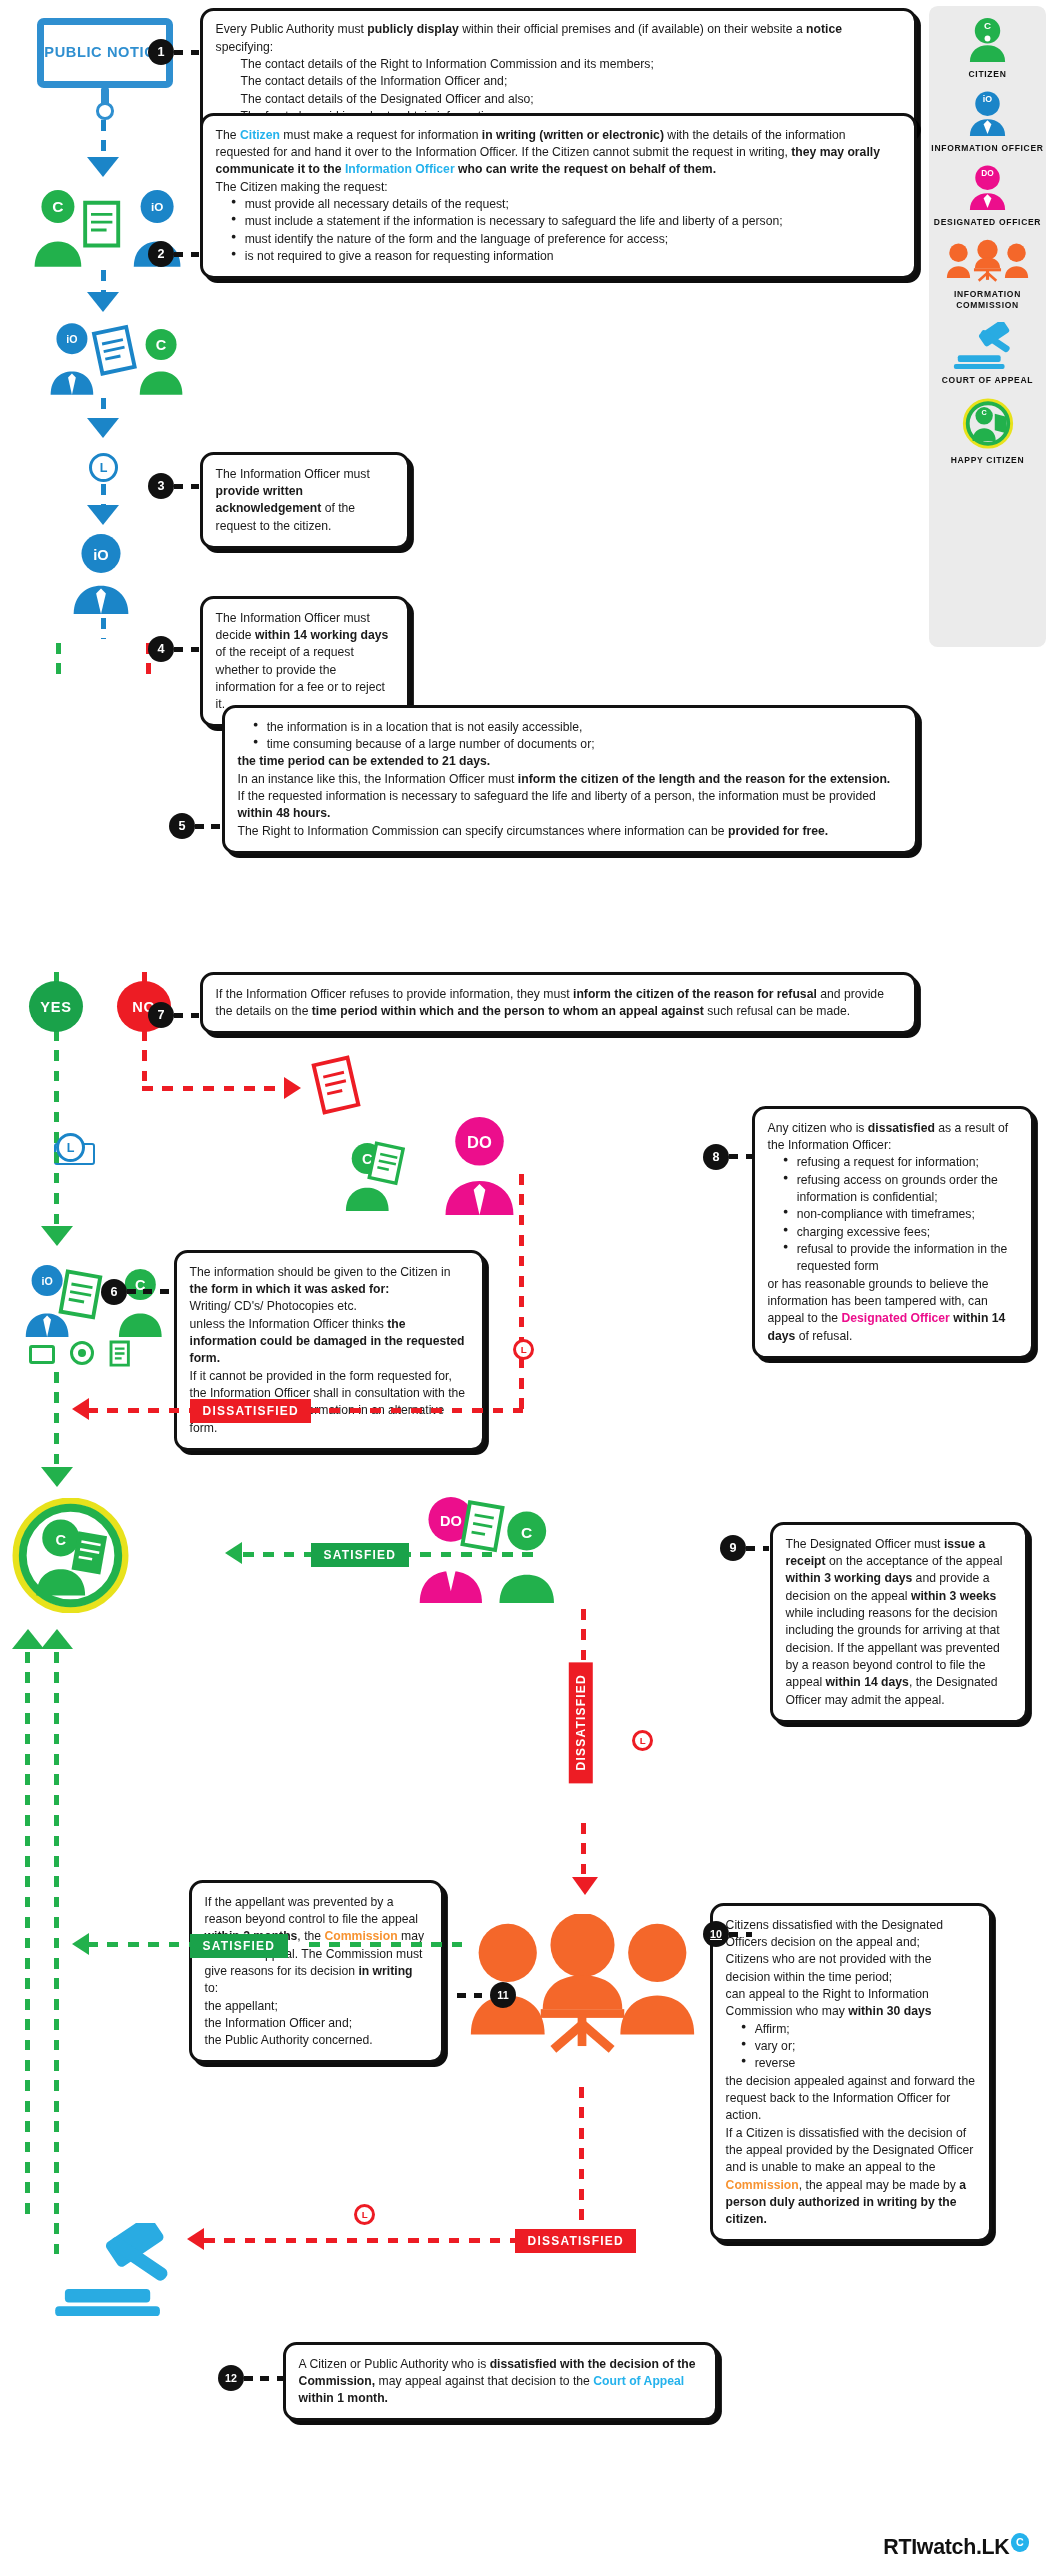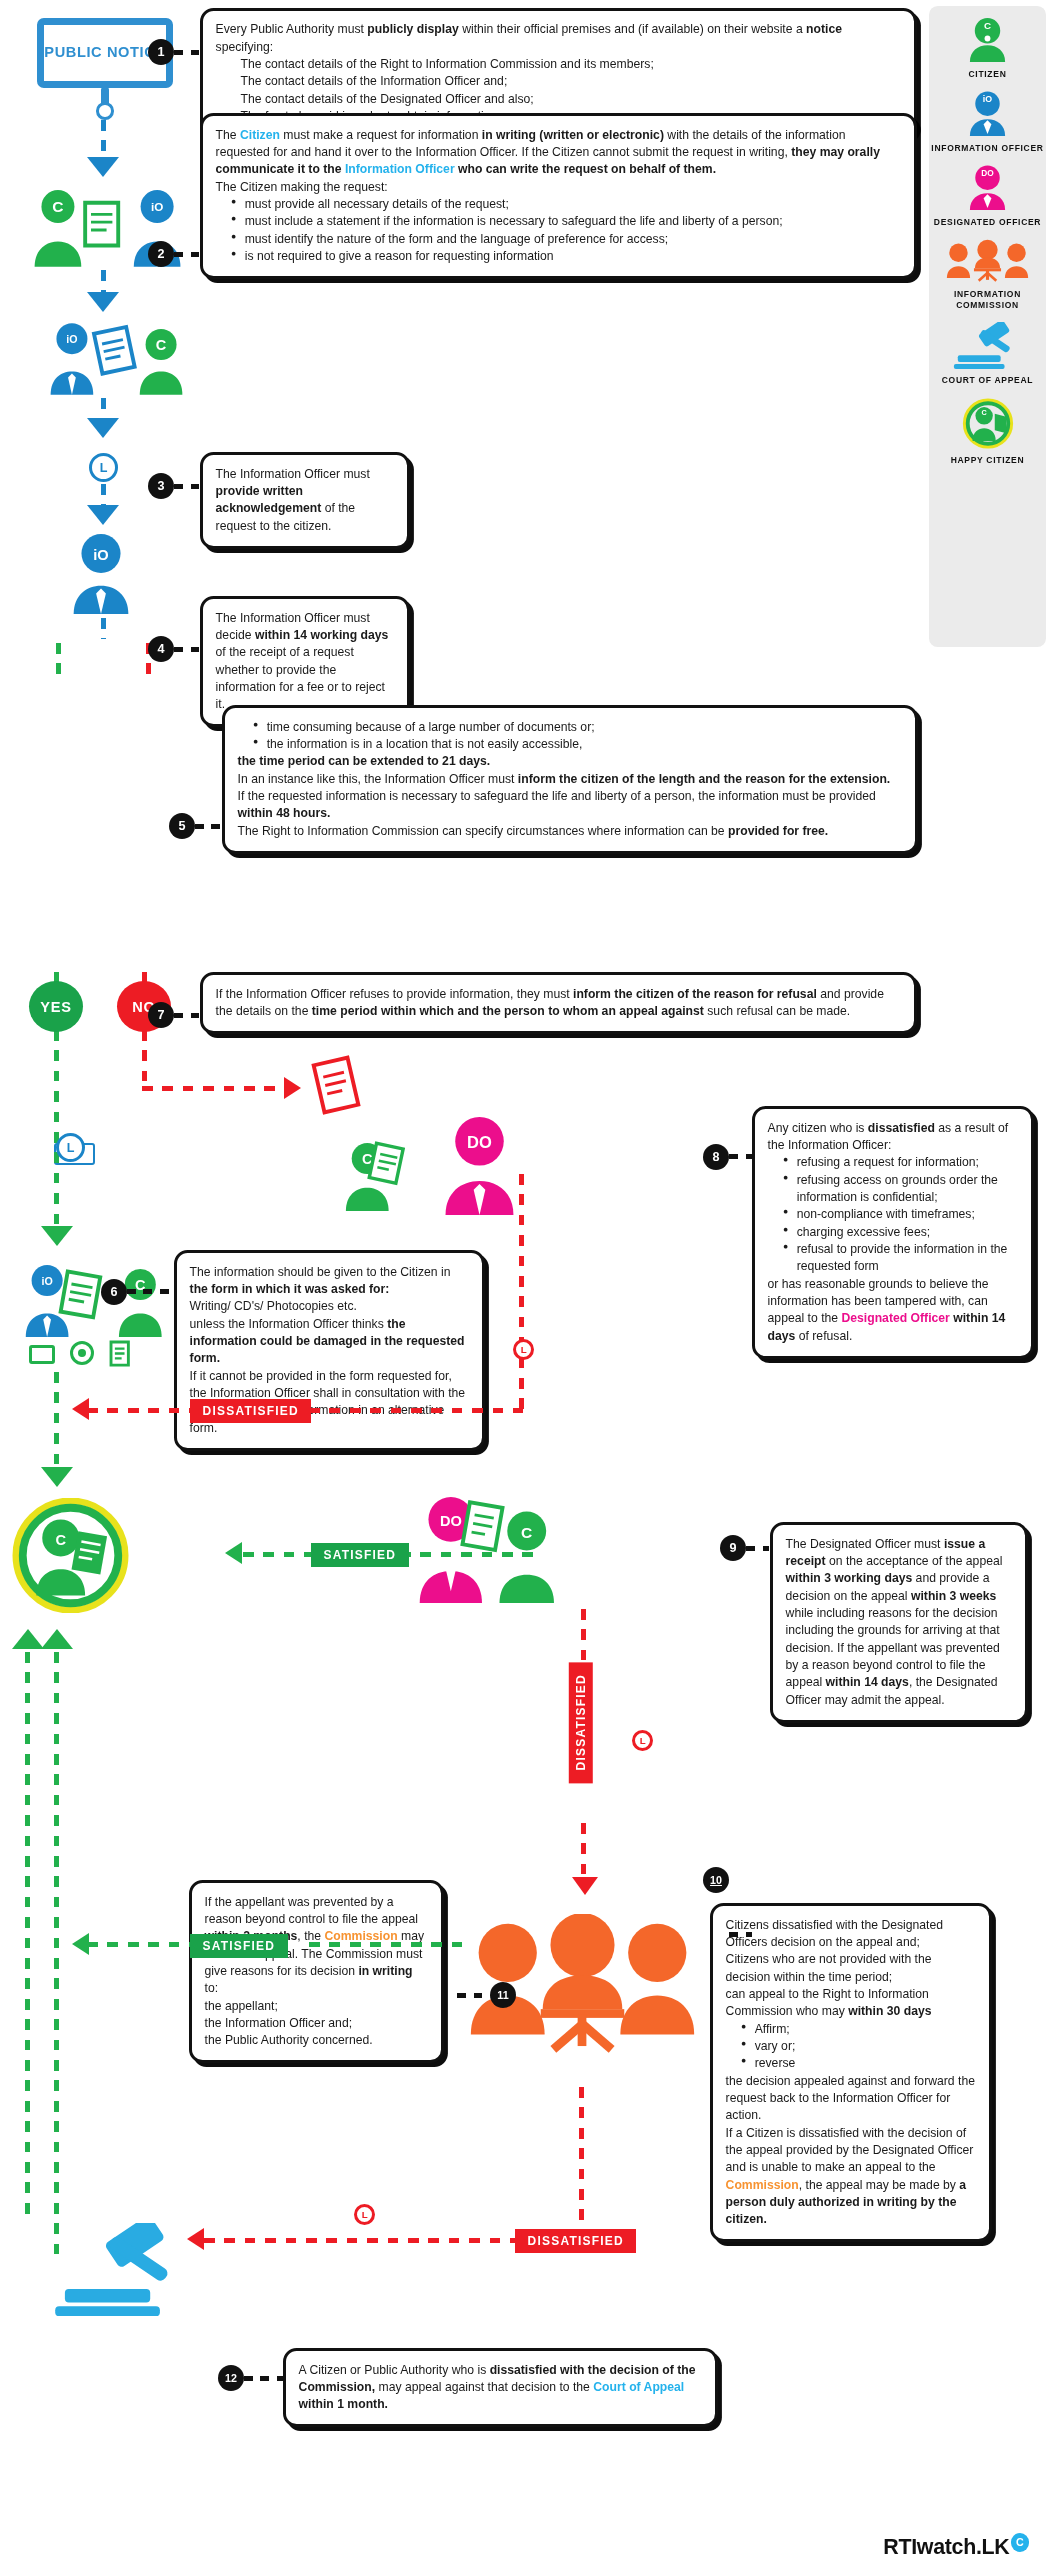--- a/index.html
+++ b/index.html
@@ -509,21 +509,21 @@
 <div class="num" style="left:703px; top:1144px;">
     <span>8</span>
   </div>
 <div class="dash-h" style="left:729px; top:1154px; width:23px;"></div>
 
 <div class="num" style="left:720px; top:1535px;">
     <span>9</span>
   </div>
 <div class="dash-h" style="left:746px; top:1546px; width:23px;"></div>
 
-<div class="num" style="left:703px; top:1867px;text-decoration:underline;">
+<div class="num" style="left:703px; top:1921px;text-decoration:underline;">
     <span style="font-size:10.7px">10</span>
   </div>
 <div class="dash-h" style="left:729px; top:1932px; width:23px;"></div>
 
 <div class="num" style="left:490px; top:1982px;">
     <span style="font-size:10.7px">11</span>
   </div>
 <div class="dash-h" style="left:457px; top:1993px; width:33px;"></div>
 
 <div class="num" style="left:218px; top:2365px;">
@@ -557,22 +557,22 @@
 <div class="box" style="left:200px; top:452px; width:210px;">
   <span>The Information Officer must </span><b>provide written acknowledgement</b><span> of the request to the citizen.</span>
 </div>
 
 <div class="box" style="left:200px; top:596px; width:210px;">
   <span>The Information Officer must decide </span><b>within 14 working days</b><span> of the receipt of a request whether to provide the information for a fee or to reject it.</span>
 </div>
 
 <div class="box" style="left:222px; top:705px; width:696px;">
   <ul class="bl">
+    <li>the information is in a location that is not easily accessible,</li>
     <li>time consuming because of a large number of documents or;</li>
-    <li>the information is in a location that is not easily accessible,</li>
   </ul>
   <div><b>the time period can be extended to 21 days.</b></div>
   <div>
     <span>In an instance like this, the Information Officer must </span><b>inform the citizen of the length and the reason for the extension.</b>
   </div>
   <div>
     <span>If the requested information is necessary to safeguard the life and liberty of a person, the information must be provided </span><b>within 48 hours.</b>
   </div>
   <div>
     <span>The Right to Information Commission can specify circumstances where information can be </span><b>provided for free.</b>
@@ -622,21 +622,21 @@
 
 <div class="box" style="left:189px; top:1880px; width:255px;">
   <div>
     <span>If the appellant was prevented by a reason beyond control to file the appeal </span><b>within 2 months</b><span>, the </span><span class="orange">Commission</span><span> may admit the appeal. The Commission must give reasons for its decision </span><b>in writing</b><span> to:</span>
   </div>
   <div>the appellant;</div>
   <div>the Information Officer and;</div>
   <div>the Public Authority concerned.</div>
 </div>
 
-<div class="box" style="left:283px; top:2342px; width:435px;margin-top:6px;">
+<div class="box" style="left:283px; top:2342px; width:435px;">
   <span>A Citizen or Public Authority who is </span><b>dissatisfied with the decision of the Commission,</b><span> may appeal against that decision to the </span><span class="cyan">Court of Appeal</span><b> within 1 month.</b>
 </div>
 
 <div class="box" style="left:174px; top:1250px; width:311px;">
   <div>
     <span>The information should be given to the Citizen in </span><b>the form in which it was asked for:</b>
   </div>
   <div>Writing/ CD's/ Photocopies etc.</div>
   <div>
     <span>unless the Information Officer thinks </span><b>the information could be damaged in the requested form.</b>

